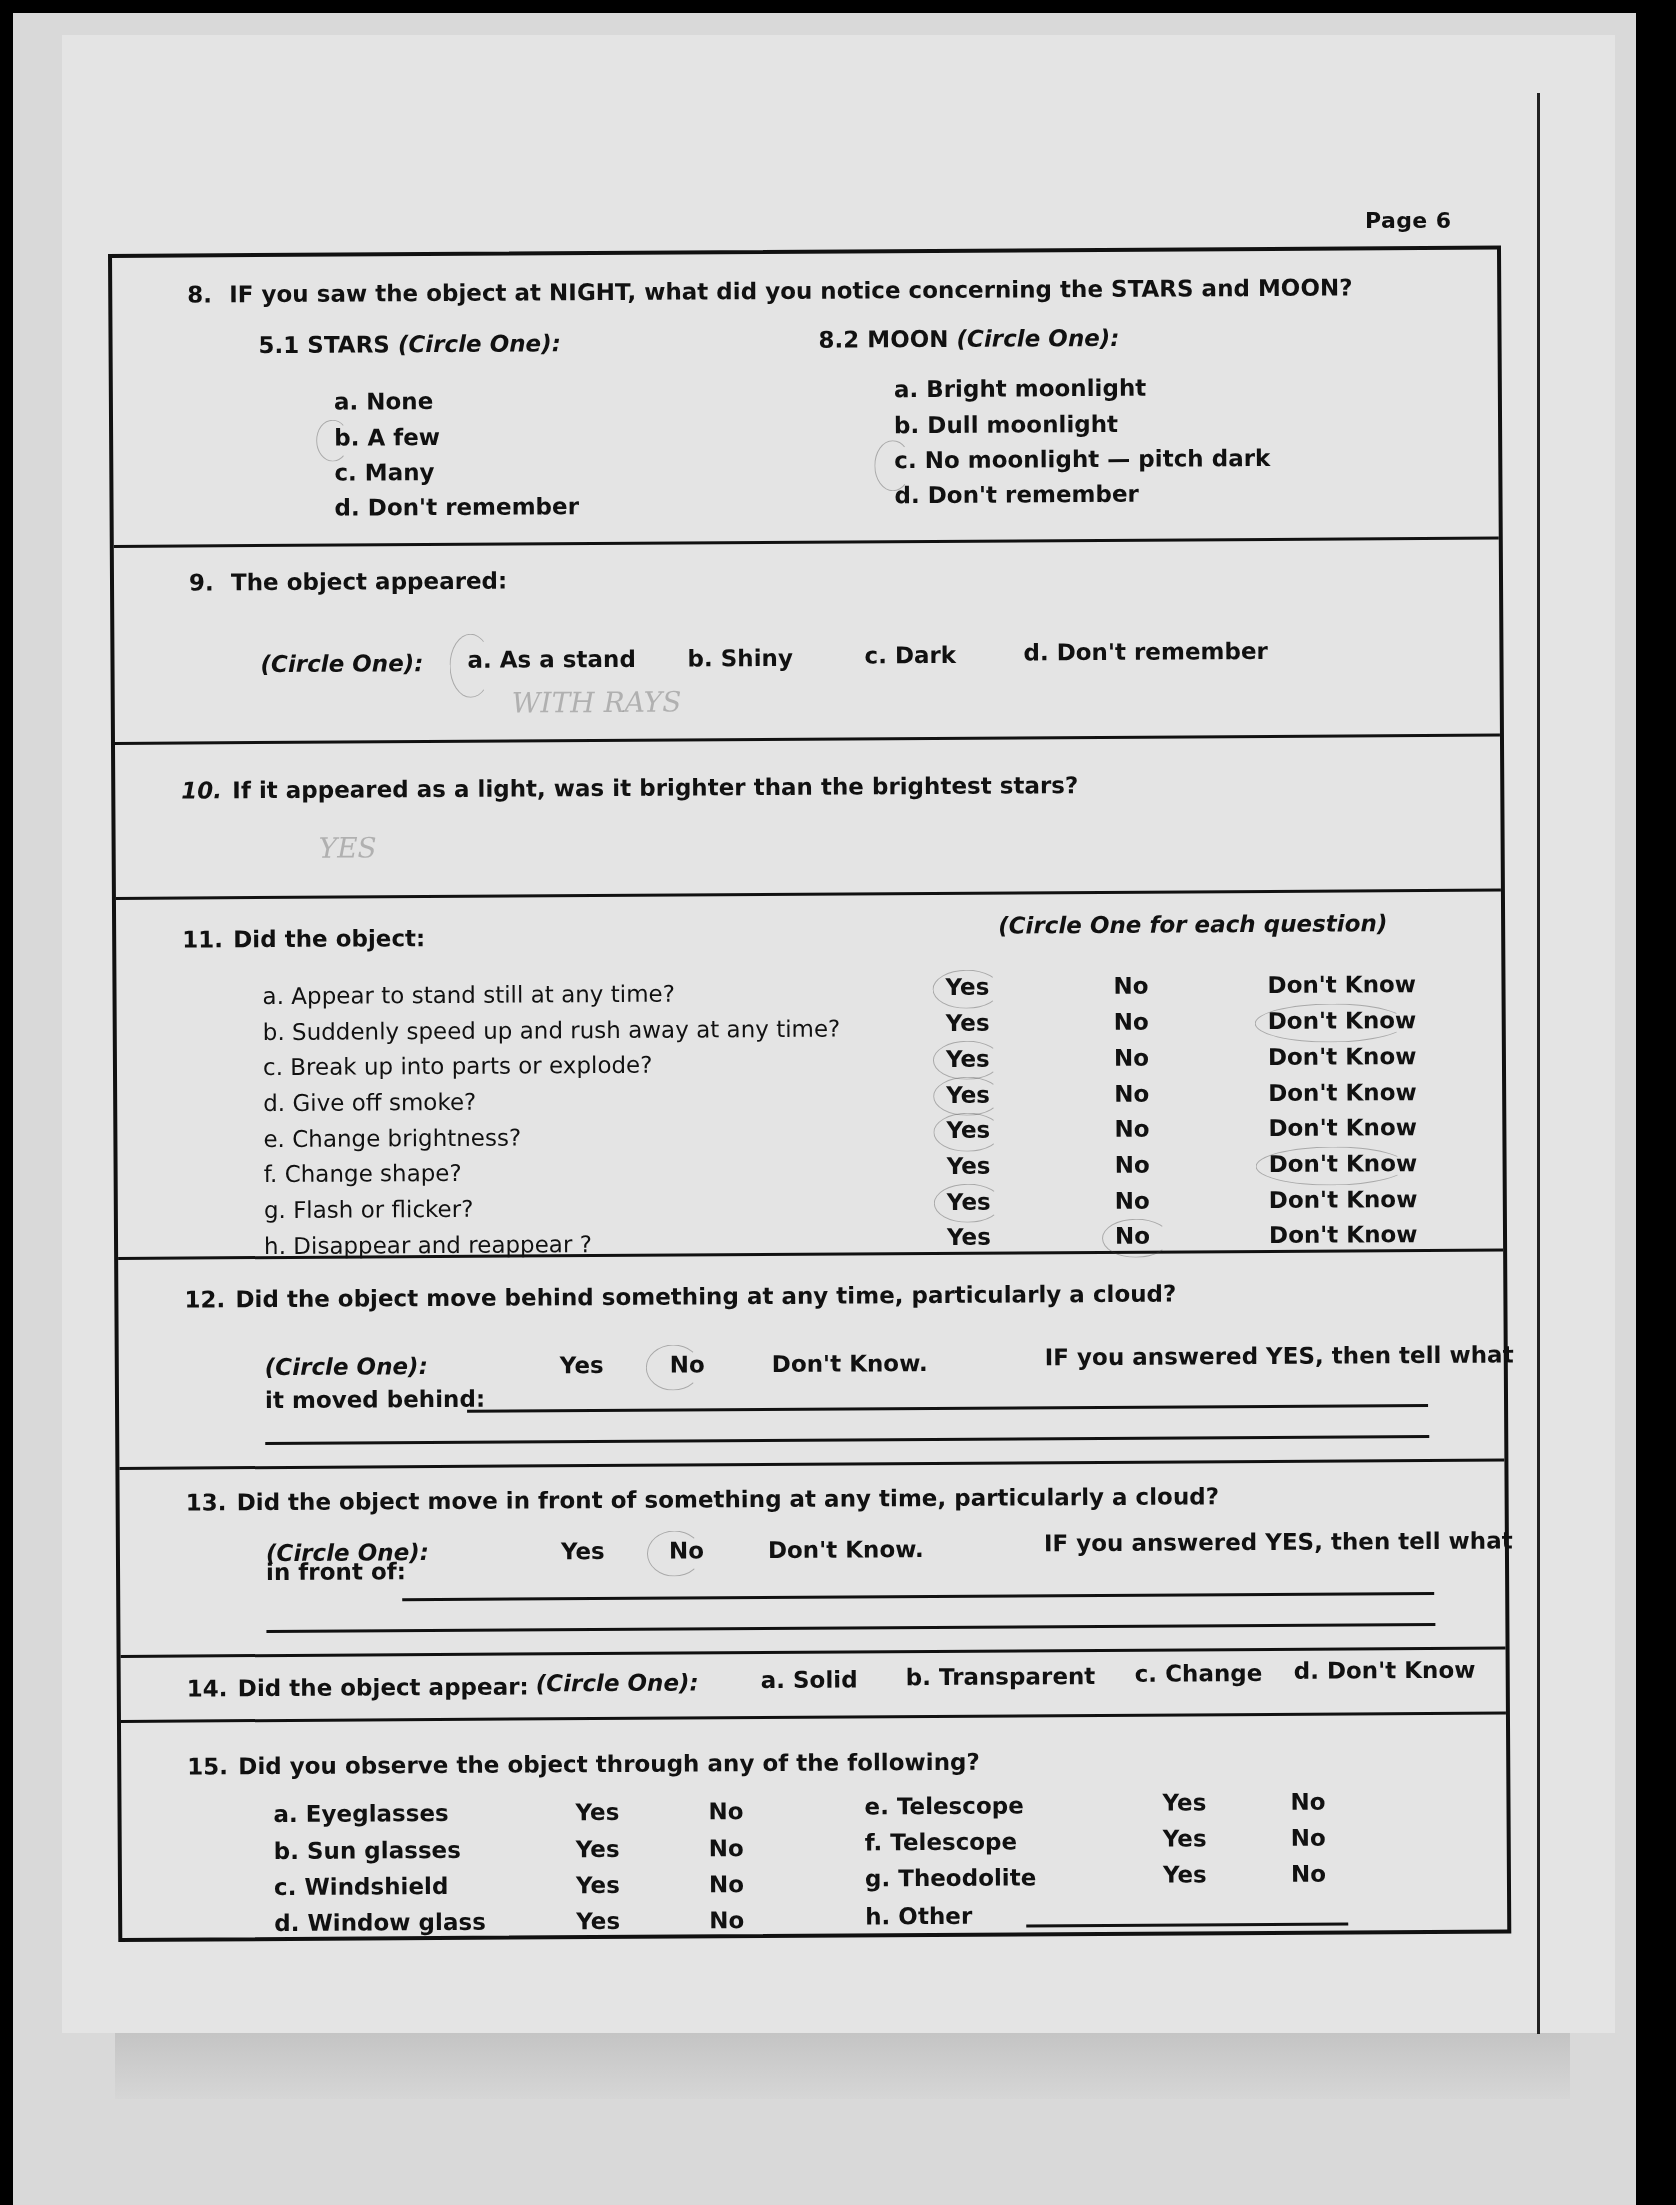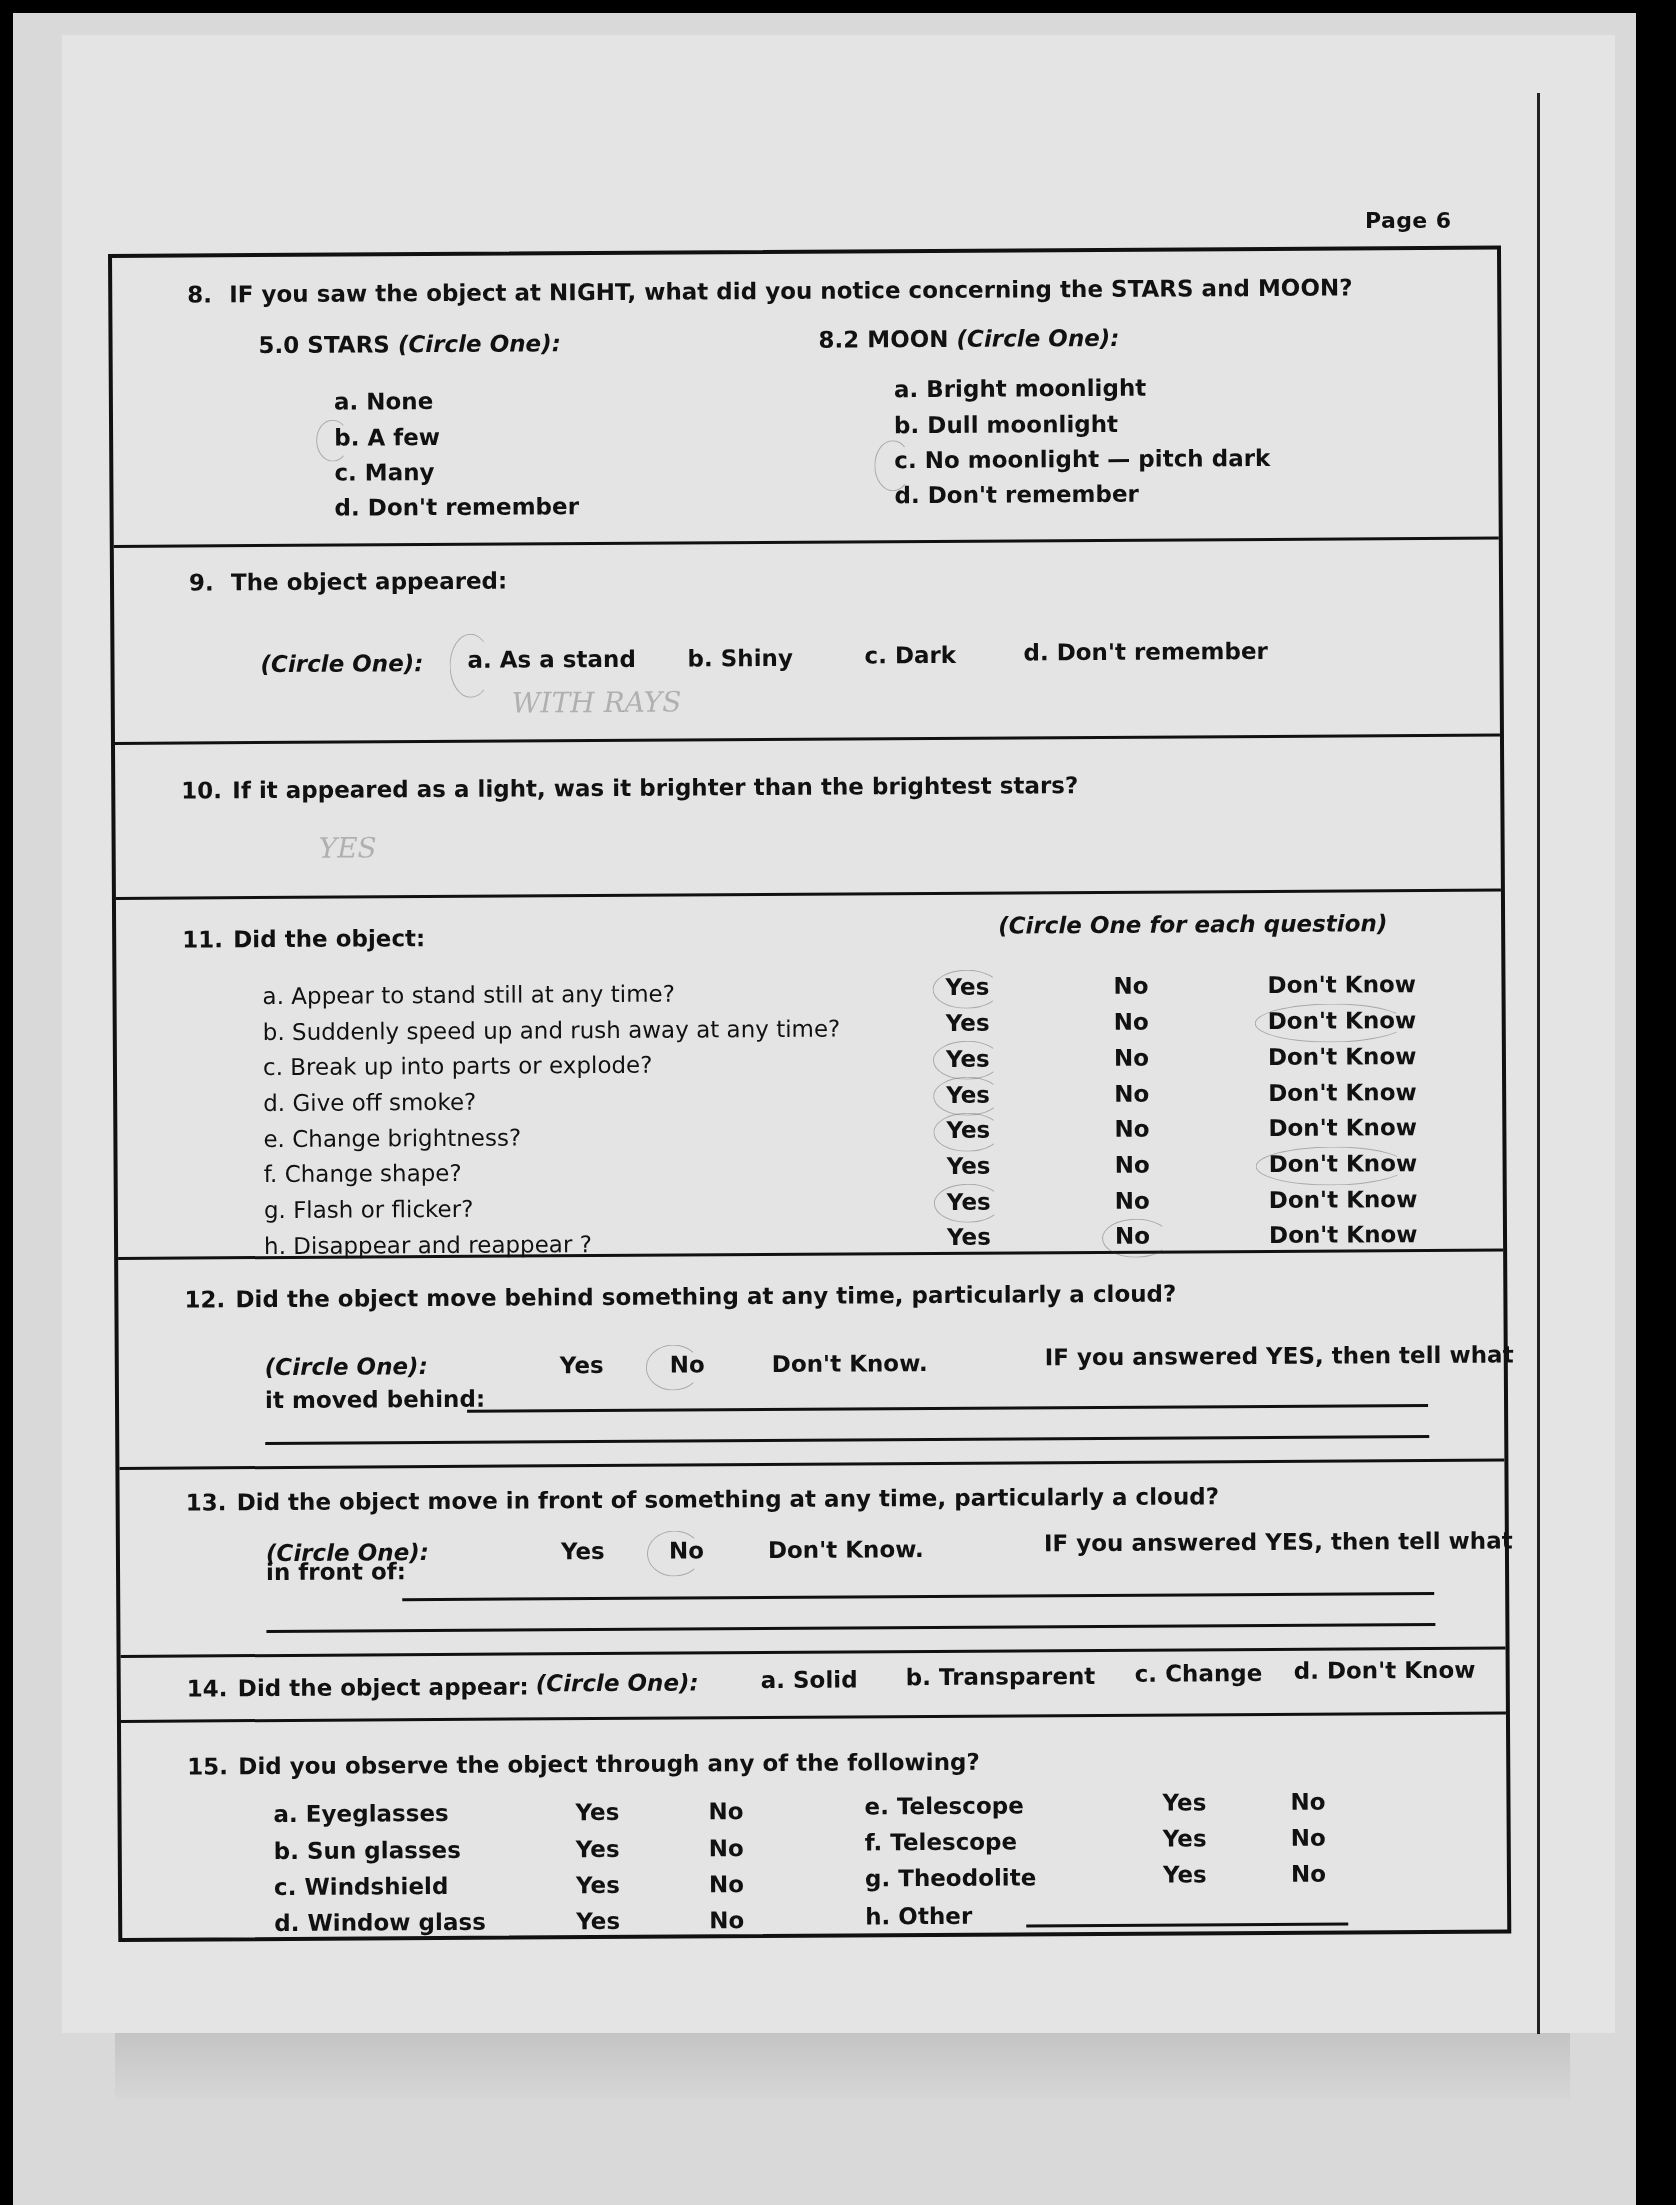--- a/index.html
+++ b/index.html
@@ -45,21 +45,21 @@
 <div class="right-rule"></div>
 
 <div class="page-num">Page 6</div>
 
 <div class="form">
 
   <div class="section" style="height:287px;">
     <span class="q" style="left:75px;top:24px;">8.</span>
     <span class="q" style="left:117px;top:24px;">IF you saw the object at NIGHT, what did you notice concerning the STARS and MOON?</span>
 
-    <span class="q" style="left:146px;top:75px;"><span>5.0 STARS</span> <span class="ital">(Circle One):</span></span>
+    <span class="q" style="left:146px;top:75px;"><span>5.1 STARS</span> <span class="ital">(Circle One):</span></span>
     <span class="q" style="left:706px;top:73px;"><span>8.2 MOON</span> <span class="ital">(Circle One):</span></span>
 
     <div>
       <div class="opt" style="left:221px;top:132px;"><span>a.</span> <span>None</span></div>
       <div class="opt" style="left:221px;top:168px;"><span>b.</span> <span>A few</span></div>
       <div class="opt" style="left:221px;top:203px;"><span>c.</span> <span>Many</span></div>
       <div class="opt" style="left:221px;top:238px;"><span>d.</span> <span>Don't remember</span></div>
       <div class="circle-mark" style="left:203px;top:163px;width:31px;height:40px;border-right-color:transparent;"></div>
     </div>
 
@@ -78,21 +78,21 @@
     <span class="q ital" style="left:146px;top:104px;">(Circle One):</span>
     <div class="opt" style="left:353px;top:101px;"><span>a.</span> <span>As a stand</span></div>
     <div class="opt" style="left:573px;top:101px;"><span>b.</span> <span>Shiny</span></div>
     <div class="opt" style="left:750px;top:99px;"><span>c.</span> <span>Dark</span></div>
     <div class="opt" style="left:909px;top:97px;"><span>d.</span> <span>Don't remember</span></div>
     <div class="circle-mark" style="left:335px;top:88px;width:40px;height:62px;border-right-color:transparent;"></div>
     <span class="pencil" style="left:397px;top:141px;">WITH RAYS</span>
   </div>
 
   <div class="section" style="height:152px;">
-    <span class="q" style="left:66px;top:33px;">10.</span>
+    <span class="q" style="left:66px;top:33px;font-style:italic;">10.</span>
     <span class="q" style="left:117px;top:33px;">If it appeared as a light, was it brighter than the brightest stars?</span>
     <span class="pencil" style="left:203px;top:88px;">YES</span>
   </div>
 
   <div class="section" style="height:357px;">
     <span class="q" style="left:66px;top:26.5px;">11.</span>
     <span class="q" style="left:117px;top:26.5px;">Did the object:</span>
     <span class="q ital" style="left:882px;top:17.6px;">(Circle One for each question)</span>
 
     <div id="q11-rows">

